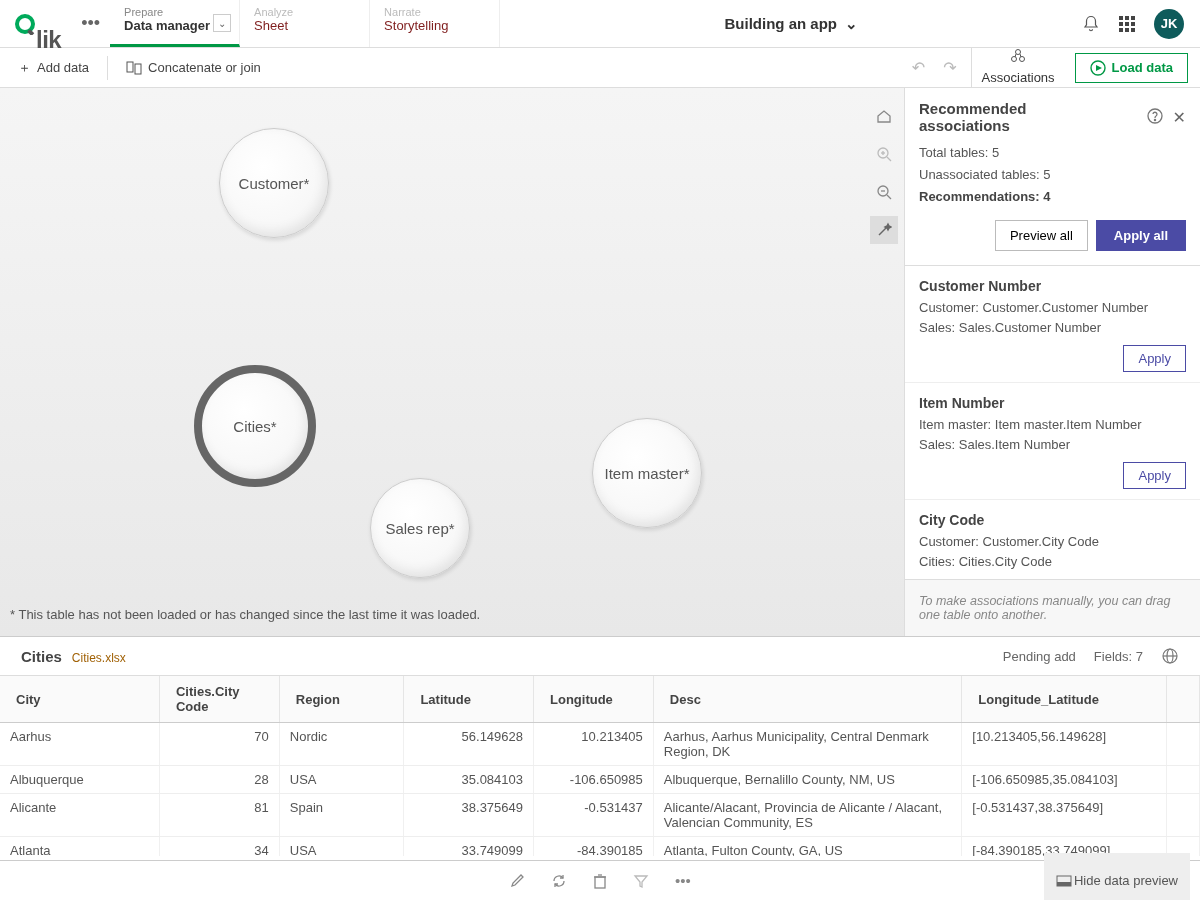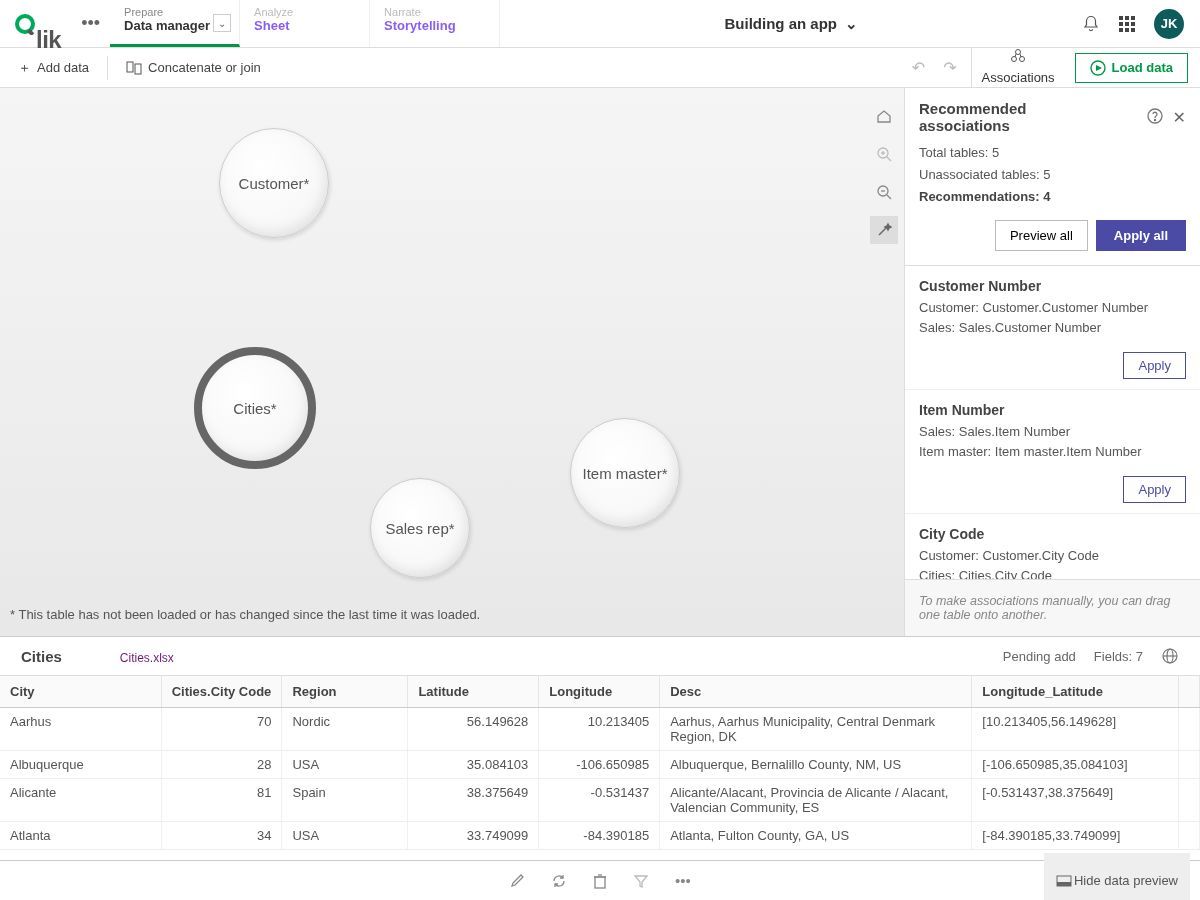--- a/index.html
+++ b/index.html
@@ -9,21 +9,21 @@
 .topbar { display: flex; align-items: stretch; height: 48px; border-bottom: 1px solid #ddd; }
 .logo { display: flex; align-items: center; padding: 0 10px 0 14px; font-size: 24px; font-weight: bold; font-family: Arial, sans-serif; }
 .logo-q { color: #555; }
 .logo-lik { color: #555; letter-spacing: -0.5px; margin-top: 32px; }
 .more-btn { display: flex; align-items: center; padding: 0 10px; cursor: pointer; color: #666; font-size: 18px; }
 .top-tabs { display: flex; }
 .top-tab { padding: 6px 14px 4px 14px; border-right: 1px solid #eee; min-width: 130px; position: relative; }
 .top-tab.active { border-bottom: 3px solid #009845; }
 .tab-super { font-size: 11px; color: #888; }
 .tab-main { font-size: 13px; color: #333; font-weight: 600; }
-.top-tab.inactive .tab-main { color: #8b5cf6; font-weight: 700; }
+.top-tab.inactive .tab-main { color: #7f1d1d; font-weight: 400; }
 .top-tab.inactive .tab-super { color: #bbb; }
 .tab-caret { position: absolute; right: 8px; top: 14px; border: 1px solid #ccc; width: 18px; height: 18px; display: flex; align-items: center; justify-content: center; font-size: 10px; color: #666; }
 .app-title { flex: 1; display: flex; align-items: center; justify-content: center; font-size: 15px; font-weight: 600; gap: 8px; }
 .top-right { display: flex; align-items: center; gap: 18px; padding-right: 16px; }
 .icon-btn { cursor: pointer; color: #555; }
 .avatar { width: 30px; height: 30px; border-radius: 50%; background: #0e5b5b; color: #fff; display: flex; align-items: center; justify-content: center; font-size: 13px; font-weight: 600; }
 
 
 .toolbar { display: flex; align-items: center; height: 40px; border-bottom: 1px solid #ddd; padding: 0 8px; justify-content: space-between; }
 .toolbar-left { display: flex; align-items: center; gap: 6px; }
@@ -34,22 +34,22 @@
 .assoc-drop { display: flex; align-items: center; gap: 6px; border-left: 1px solid #ddd; padding: 0 10px; height: 40px; cursor: pointer; flex-direction: column; }
 .load-data { display: flex; align-items: center; gap: 6px; color: #009845; border: 1px solid #009845; padding: 6px 14px; margin-right: 4px; cursor: pointer; font-weight: 600; }
 
 
 .main { display: flex; height: 548px; position: relative; }
 .canvas { flex: 1; background: linear-gradient(to bottom, #f5f5f5, #e8e8e8); position: relative; }
 .bubble { position: absolute; border-radius: 50%; background: radial-gradient(circle at 40% 35%, #fff, #f3f3f3); border: 1px solid #ccc; box-shadow: inset -3px -5px 12px rgba(0,0,0,0.08), 1px 2px 4px rgba(0,0,0,0.12); display: flex; align-items: center; justify-content: center; font-size: 15px; color: #555; }
 .bubble.selected { outline: 8px solid #666; outline-offset: -2px; }
 .b-customer { width: 110px; height: 110px; left: 219px; top: 40px; }
 .b-sales { width: 155px; height: 155px; left: 465px; top: 60px; }
-.b-cities { width: 110px; height: 110px; left: 200px; top: 265px; }
-.b-item { width: 110px; height: 110px; left: 570px; top: 330px; }
+.b-cities { width: 110px; height: 110px; left: 200px; top: 283px; }
+.b-item { width: 110px; height: 110px; left: 592px; top: 330px; }
 .b-rep { width: 100px; height: 100px; left: 370px; top: 390px; }
 .footnote { position: absolute; left: 10px; bottom: 14px; font-size: 13px; color: #555; }
 .canvas-tools { position: absolute; right: 6px; top: 14px; display: flex; flex-direction: column; gap: 10px; align-items: center; color: #888; }
 .tool-btn { width: 28px; height: 28px; display: flex; align-items: center; justify-content: center; cursor: pointer; }
 .tool-btn.active { background: #ddd; }
 
 
 .right-panel { width: 296px; border-left: 1px solid #ddd; display: flex; flex-direction: column; background: #fff; }
 .rp-header { padding: 12px 14px 8px 14px; display: flex; align-items: center; justify-content: space-between; gap: 32px; }
 .rp-title { font-size: 15px; font-weight: 700; color: #444; }
@@ -57,34 +57,34 @@
 .rp-stats { padding: 0 14px 12px 14px; font-size: 13px; color: #555; line-height: 1.7; }
 .rp-stats .bold { font-weight: 700; color: #444; }
 .rp-buttons { display: flex; gap: 8px; padding: 0 14px 14px 14px; justify-content: flex-end; border-bottom: 1px solid #ddd; }
 .btn-outline { border: 1px solid #bbb; background: #fff; padding: 7px 14px; cursor: pointer; font-size: 13px; }
 .btn-primary { background: #4b4ba5; color: #fff; border: none; padding: 7px 18px; cursor: pointer; font-size: 13px; font-weight: 600; }
 .rec-list { overflow-y: auto; flex: 1; }
 .rec-item { padding: 12px 14px 10px 14px; border-bottom: 1px solid #eee; }
 .rec-name { font-weight: 700; font-size: 14px; color: #444; margin-bottom: 4px; }
 .rec-line { font-size: 13px; color: #555; line-height: 1.5; }
 .rec-apply { display: flex; justify-content: flex-end; margin-top: 8px; }
-.btn-apply { border: 1px solid #4b4ba5; color: #4b4ba5; background: #fff; padding: 5px 14px; cursor: pointer; font-size: 13px; margin-top: 7px; }
+.btn-apply { border: 1px solid #4b4ba5; color: #4b4ba5; background: #fff; padding: 5px 14px; cursor: pointer; font-size: 13px; }
 .rp-footer { padding: 14px; font-size: 12.5px; font-style: italic; color: #888; background: #f7f7f7; border-top: 1px solid #ddd; }
 
 
 .preview-header { display: flex; align-items: center; justify-content: space-between; padding: 8px 21px; border-top: 1px solid #ccc; border-bottom: 1px solid #ddd; height: 40px; }
 .ph-left { display: flex; align-items: baseline; gap: 10px; }
 .ph-title { font-size: 15px; font-weight: 600; color: #444; }
-.ph-file { font-size: 12px; color: #701a75; margin-left: 48px; }
+.ph-file { font-size: 12px; color: #a16207; }
 .ph-right { display: flex; align-items: center; gap: 18px; font-size: 13px; color: #666; }
 .ph-pending { }
 
 
 .data-table { width: 100%; border-collapse: collapse; font-size: 13px; }
-.data-table th { text-align: left; padding: 8px 10px; border-bottom: 1px solid #ccc; border-right: 1px solid #e5e5e5; font-weight: 600; color: #444; background: #fafafa; }
+.data-table th { text-align: left; padding: 8px 16px; border-bottom: 1px solid #ccc; border-right: 1px solid #e5e5e5; font-weight: 600; color: #444; background: #fafafa; }
 .data-table td { padding: 6px 10px; border-bottom: 1px solid #eee; border-right: 1px solid #f0f0f0; vertical-align: top; color: #555; }
 .num { text-align: right; }
 .col-city { width: 160px; }
 .col-code { width: 120px; }
 .col-region { width: 125px; }
 .col-lat { width: 130px; }
 .col-lon { width: 120px; }
 .col-desc { width: 310px; }
 .col-ll { width: 205px; }
 
@@ -261,22 +261,22 @@
       <div class="rec-item">
         <div class="rec-name">Customer Number</div>
         <div class="rec-line">Customer: Customer.Customer Number</div>
         <div class="rec-line">Sales: Sales.Customer Number</div>
         <div class="rec-apply">
             <button class="btn-apply">Apply</button>
           </div>
       </div>
       <div class="rec-item">
         <div class="rec-name">Item Number</div>
+        <div class="rec-line">Item master: Item master.Item Number</div>
         <div class="rec-line">Sales: Sales.Item Number</div>
-        <div class="rec-line">Item master: Item master.Item Number</div>
         <div class="rec-apply">
             <button class="btn-apply">Apply</button>
           </div>
       </div>
       <div class="rec-item">
         <div class="rec-name">City Code</div>
         <div class="rec-line">Customer: Customer.City Code</div>
         <div class="rec-line">Cities: Cities.City Code</div>
         <div class="rec-apply">
             <button class="btn-apply">Apply</button>

